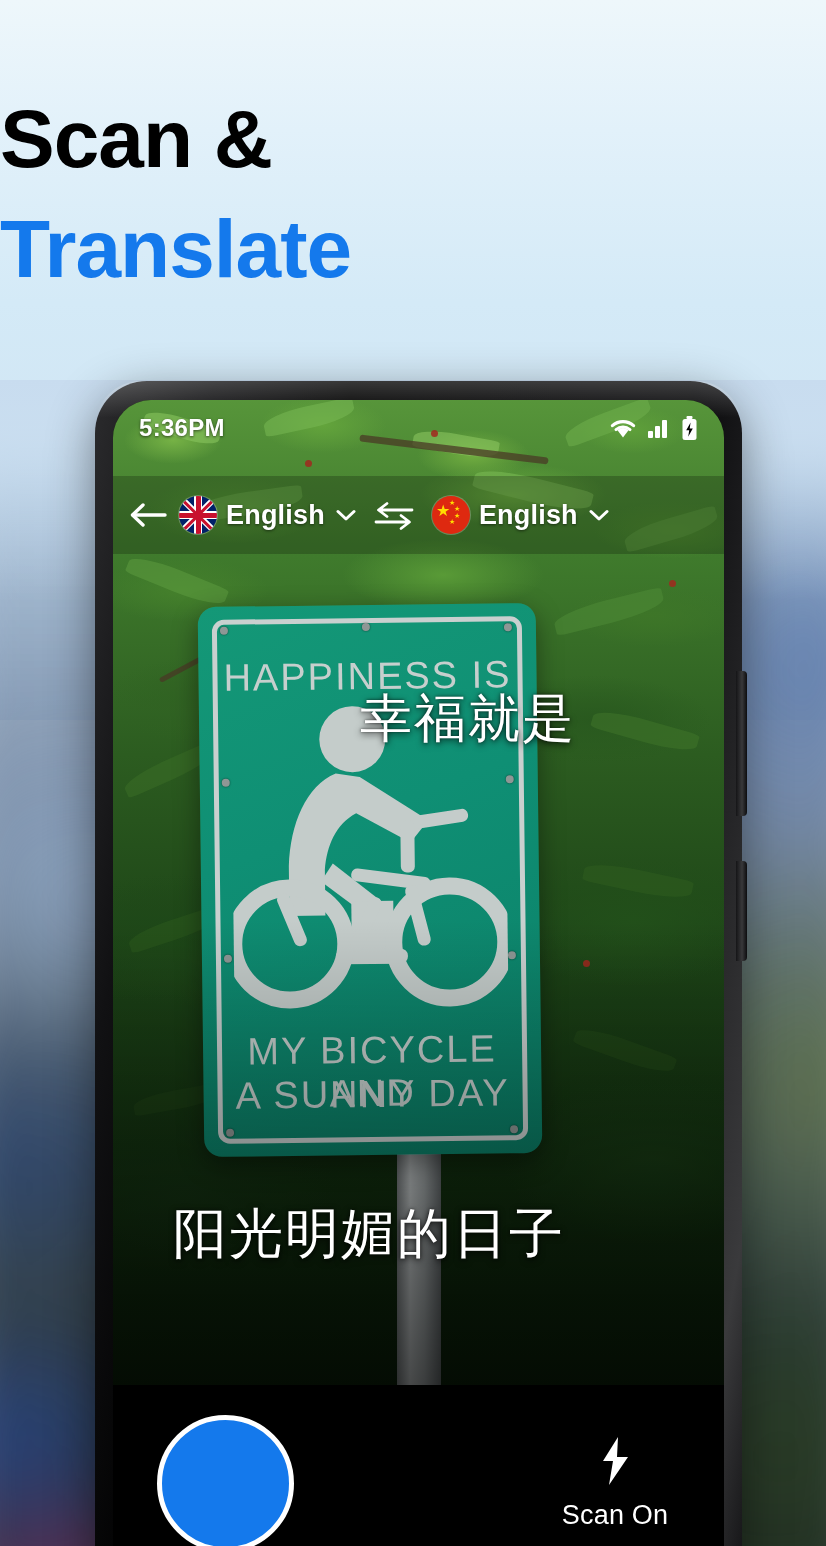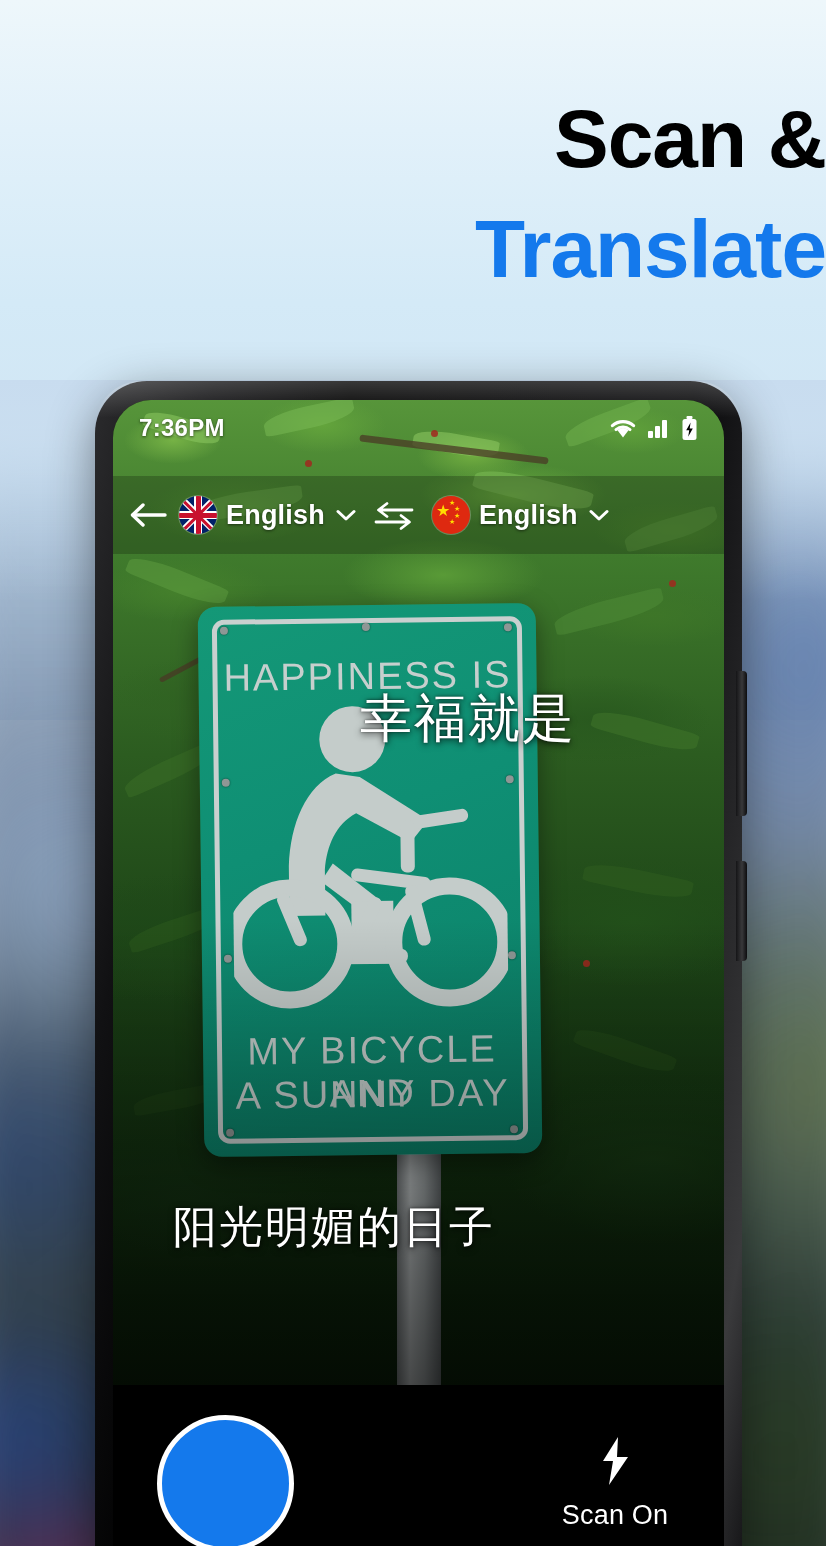--- a/index.html
+++ b/index.html
@@ -32,21 +32,21 @@
       radial-gradient(300px 260px at 120px 1480px, rgba(45,55,60,.9), transparent 76%),
       linear-gradient(180deg, rgba(165,190,215,.55) 0%, rgba(90,110,140,.75) 30%, rgba(45,60,70,.9) 62%, rgba(18,24,20,.97) 100%);
   }
   #bg-fadetop{
     position:absolute; left:0; top:380px; width:826px; height:220px;
     background:linear-gradient(180deg,#c8dcef 0%, rgba(200,220,239,.55) 45%, rgba(200,220,239,0) 100%);
   }
 
   
   .headline{
-    position:absolute; left:0; width:826px; text-align:right;
+    position:absolute; left:0; width:826px; text-align:left;
     font-weight:bold; letter-spacing:-1px; line-height:1;
   }
   #hl1{ top:98px;  font-size:82px; color:#000000; }
   #hl2{ top:208px; font-size:82px; color:#1479EC; }
 
   
   #phone{
     position:absolute; left:95px; top:381px;
     width:647px; height:1200px;
     background:linear-gradient(100deg,#2b2b2d 0%, #111113 14%, #000 30%, #0a0a0c 70%, #3a3a3c 93%, #141416 100%);
@@ -174,21 +174,21 @@
 
   
   .trans{
     position:absolute; color:#ffffff; font-weight:normal;
     font-family:"Liberation Sans", sans-serif;
     text-shadow:0 2px 7px rgba(0,0,0,.75), 0 0 3px rgba(0,0,0,.6);
     letter-spacing:2px; white-space:nowrap;text-align:right;
   }
   #trans-top { left:247px; top:284px; font-size:52px; }
   #trans-b1  { left:60px;  top:718px; font-size:54px; }
-  #trans-b2  { left:60px;  top:798px; font-size:44px; }
+  #trans-b2  { left:60px;  top:798px; font-size:54px; }
 
   
   #controls{
     position:absolute; left:0; top:985px; width:611px; height:196px;
     background:#000;
     display:flex; align-items:center; justify-content:space-between;
     padding:0 44px;
   }
   .ctl{ display:flex; flex-direction:column; align-items:center; gap:14px;
         width:130px; cursor:pointer; }
@@ -279,21 +279,21 @@
         <div class="sign-text" id="sign-line2">MY BICYCLE AND</div>
         <div class="sign-text" id="sign-line3">A SUNNY DAY</div>
       </div>
 
       <div id="vf-shade"></div>
 
       <div class="trans" id="trans-top">幸福就是</div>
       <div class="trans" id="trans-b2">阳光明媚的日子</div>
 
       <div id="statusbar">
-        <div id="clock">7:36PM</div>
+        <div id="clock">5:36PM</div>
         <div id="sb-icons">
           <svg width="28" height="22" viewBox="0 0 28 22">
             <path d="M14 20.5 L8.5 13.2 A9 9 0 0 1 19.5 13.2 Z" fill="#fff"></path>
             <path d="M3.4 8.6 A16 16 0 0 1 24.6 8.6" stroke="#fff" stroke-width="3.2" fill="none" stroke-linecap="round"></path>
             <path d="M7 12.6 A11 11 0 0 1 21 12.6" stroke="#fff" stroke-width="3" fill="none" stroke-linecap="round"></path>
           </svg>
           <svg width="24" height="22" viewBox="0 0 24 22">
             <rect x="1" y="14" width="5" height="7" rx="1" fill="#fff"></rect>
             <rect x="8" y="9" width="5" height="12" rx="1" fill="#fff"></rect>
             <rect x="15" y="3" width="5" height="18" rx="1" fill="#fff"></rect>

